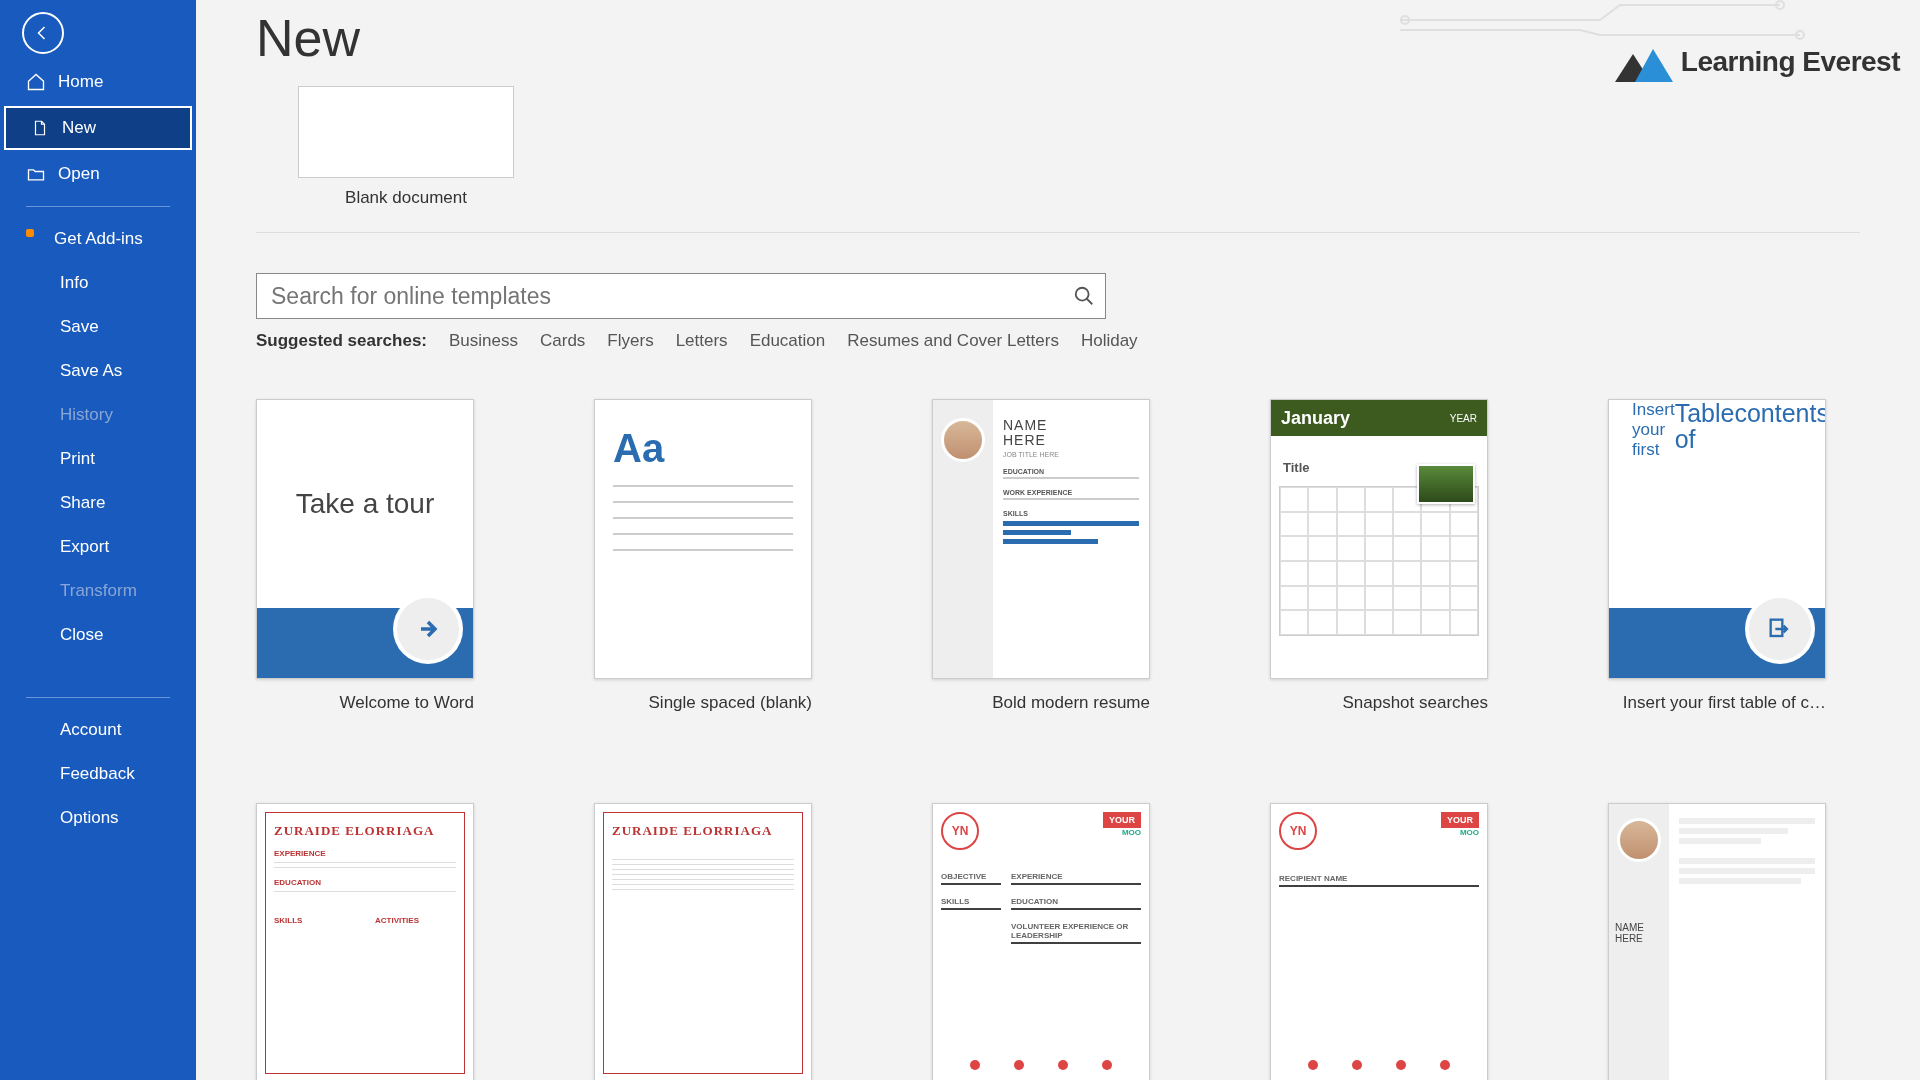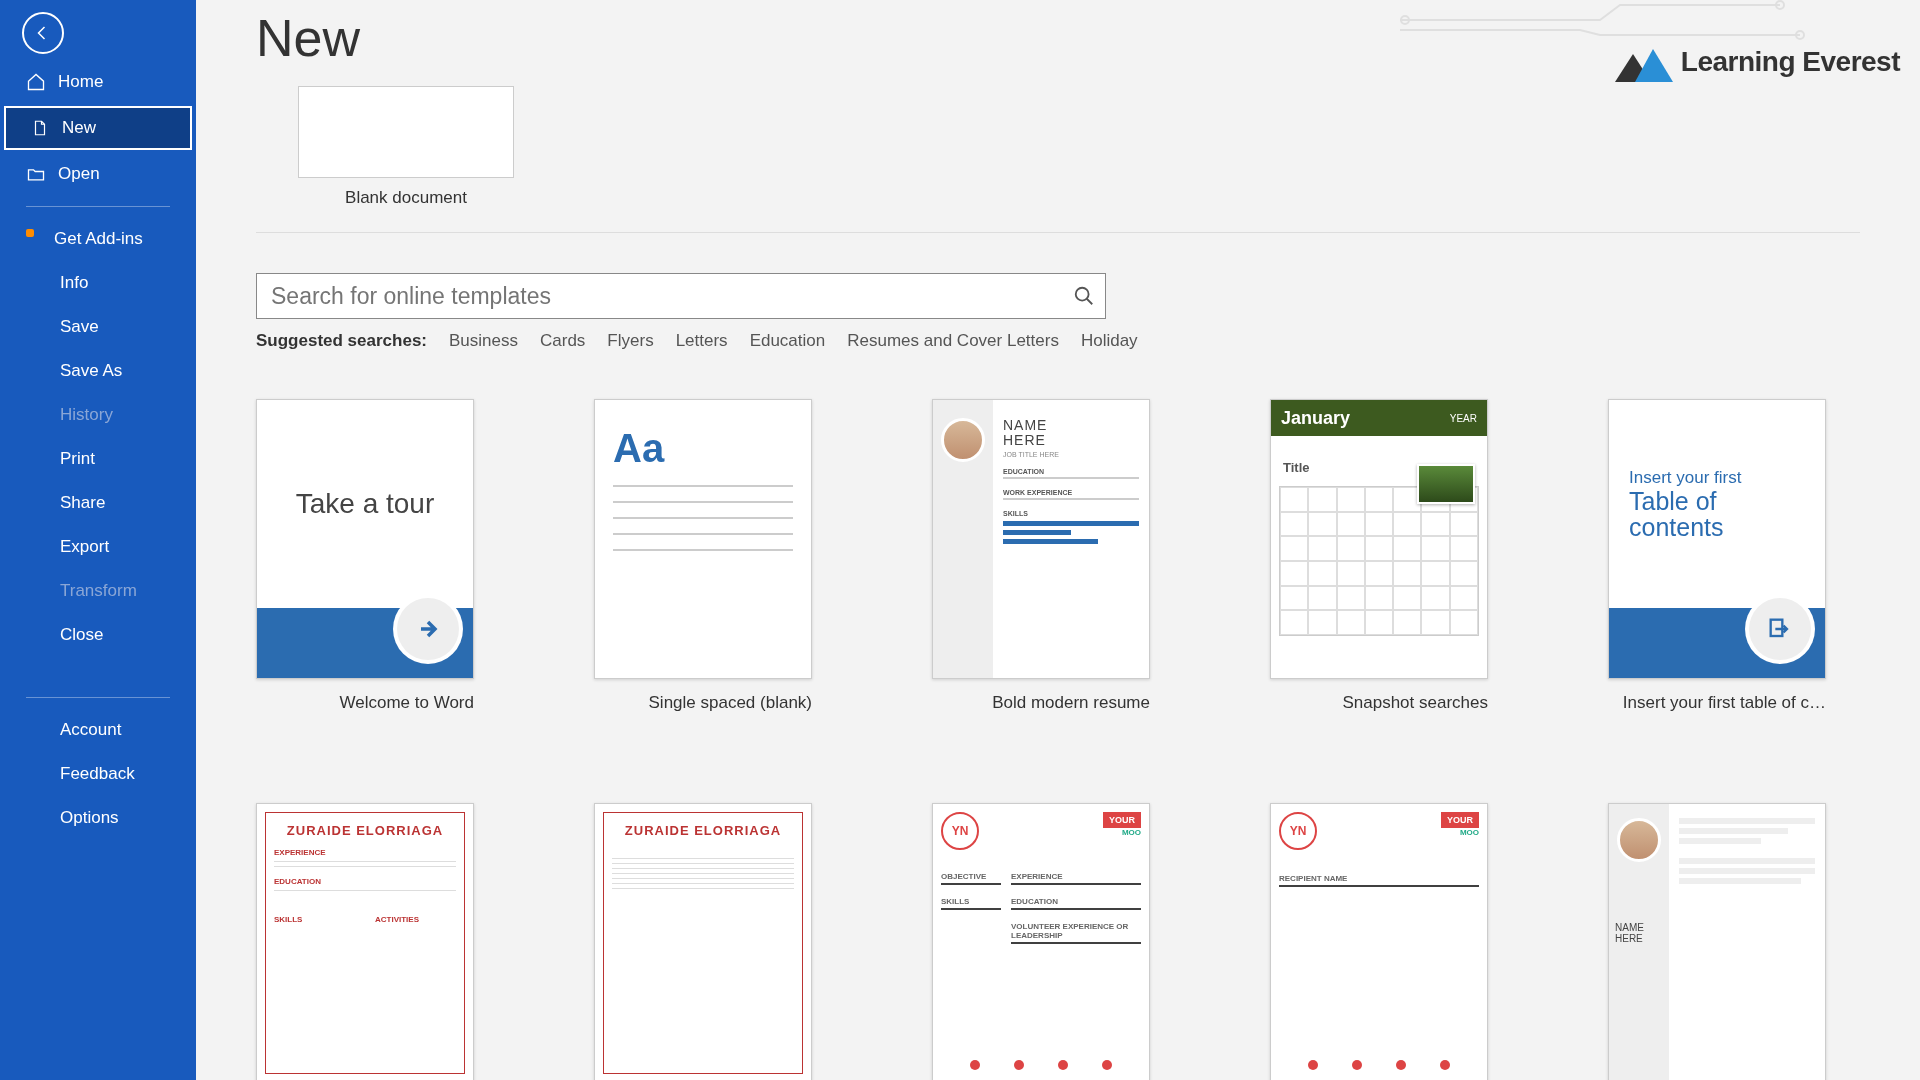--- a/index.html
+++ b/index.html
@@ -72,29 +72,29 @@
 
 .thumb.cal .calhdr { height: 36px; background: #3d5a1f; color: #fff; display: flex; justify-content: space-between; align-items: center; padding: 0 10px; font-family: Georgia, serif; }
 .thumb.cal .calhdr .mon { font-size: 18px; font-weight: 700; }
 .thumb.cal .calhdr .yr { font-size: 10px; }
 .thumb.cal .calgrid { display: grid; grid-template-columns: repeat(7, 1fr); grid-template-rows: repeat(6, 1fr); height: 150px; margin: 50px 8px 8px 8px; border: 1px solid #ccc; }
 .thumb.cal .calgrid div { border: 0.5px solid #ddd; }
 .thumb.cal .calimg { position: absolute; right: 12px; top: 64px; width: 58px; height: 40px; background: linear-gradient(#5a8a3a, #2d4a1a); border: 2px solid #fff; box-shadow: 0 1px 3px rgba(0,0,0,0.3); }
 .thumb.cal .caltitle { position: absolute; left: 12px; top: 60px; font-size: 13px; font-weight: 700; color: #555; }
 
 .thumb.toc { display: flex; flex-direction: column; }
-.thumb.toc .toctext { flex: 1; display: flex; flex-direction: column; justify-content: center; padding: 0 20px; color: #2b6cb0; }
+.thumb.toc .toctext { flex: 1; display: flex; flex-direction: row; justify-content: center; padding: 0 20px; color: #2b6cb0; margin-left: 27px; }
 .thumb.toc .toctext .l1 { font-size: 17px; }
 .thumb.toc .toctext .l2 { font-size: 25px; font-weight: 400; line-height: 1.05; }
 .thumb.toc .tocbottom { height: 70px; background: #2b6cb0; position: relative; }
 .thumb.toc .toccircle { position: absolute; right: 14px; bottom: 18px; width: 62px; height: 62px; background: #eee; border-radius: 50%; display: flex; align-items: center; justify-content: center; box-shadow: 0 0 0 4px #fff; }
 
 .thumb.resred { padding: 8px; }
 .thumb.resred .inner { border: 1px solid #b33; width: 100%; height: 100%; padding: 10px 8px; font-size: 7px; color: #666; }
-.thumb.resred .nm { color: #b33; font-weight: 700; font-size: 13px; text-align: center; letter-spacing: 1px; }
+.thumb.resred .nm { color: #b33; font-weight: 700; font-size: 13px; letter-spacing: 1px; font-family: Liberation Serif, serif; }
 .thumb.resred .sec { color: #b33; font-size: 8px; font-weight: 700; margin-top: 10px; }
 .thumb.resred .ln { height: 1px; background: #ddd; margin-top: 4px; }
 
 .thumb.polished { padding: 8px; font-size: 7px; color: #666; }
 .thumb.polished .yn { width: 38px; height: 38px; border: 2px solid #d44; border-radius: 50%; display: flex; align-items: center; justify-content: center; color: #d44; font-size: 12px; font-weight: 700; }
 .thumb.polished .hdr { display: flex; justify-content: space-between; align-items: flex-start; }
 .thumb.polished .nmred { background: #d44; color: #fff; padding: 3px 6px; font-size: 9px; font-weight: 700; }
 .thumb.polished .moo { color: #2a8; font-size: 8px; font-weight: 700; }
 .thumb.polished .psec { font-size: 8px; font-weight: 700; margin-top: 12px; border-bottom: 2px solid #404040; padding-bottom: 2px; }
 .thumb.polished .dots { display: flex; justify-content: space-around; position: absolute; bottom: 12px; left: 20px; right: 20px; }

